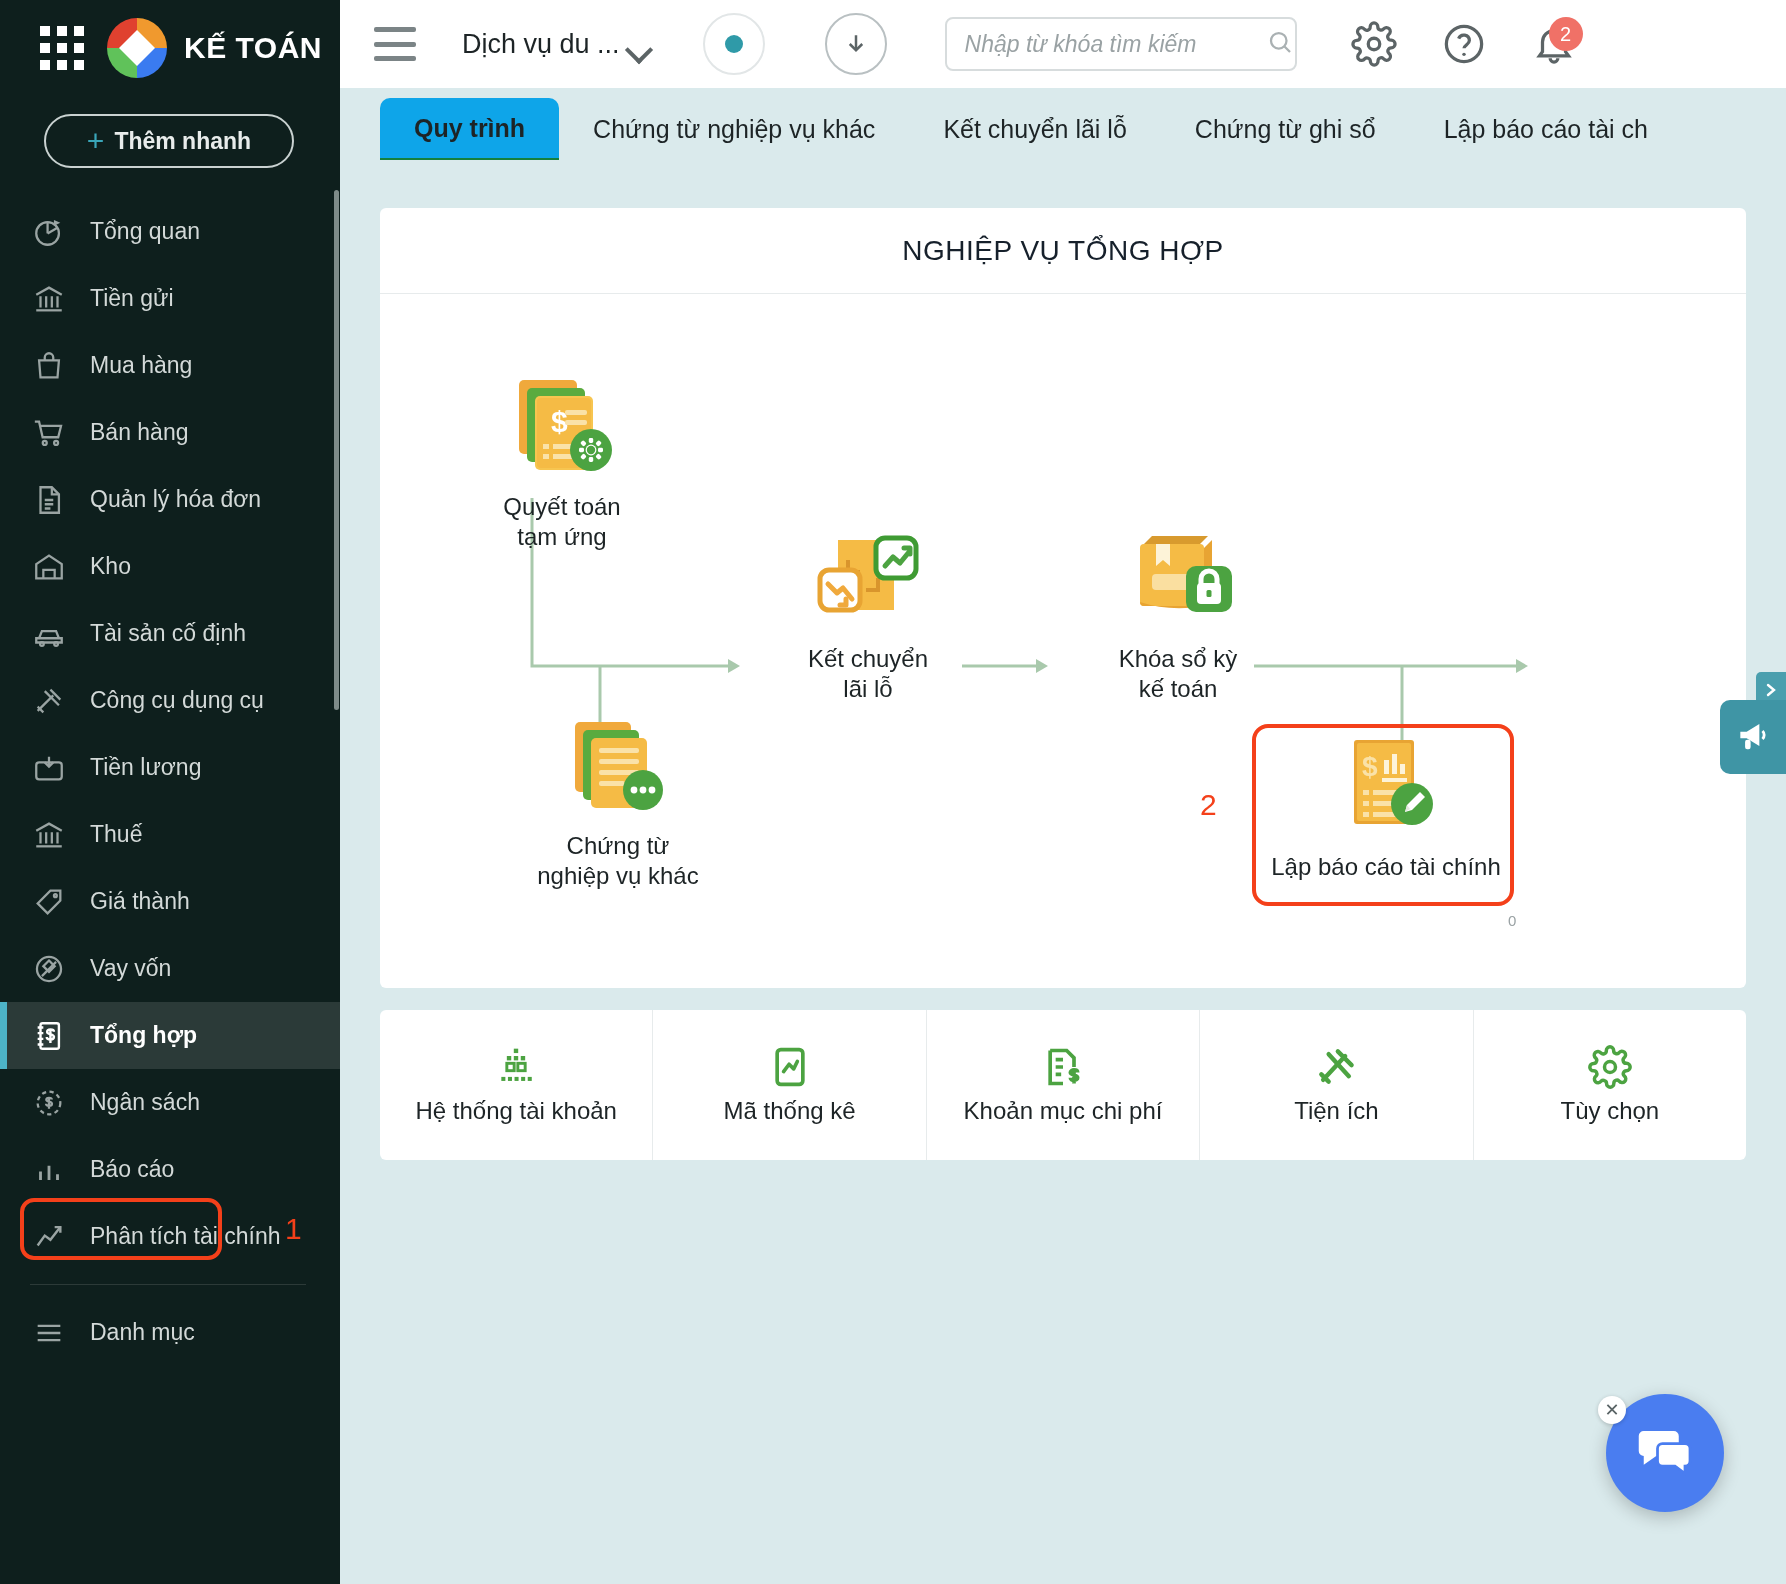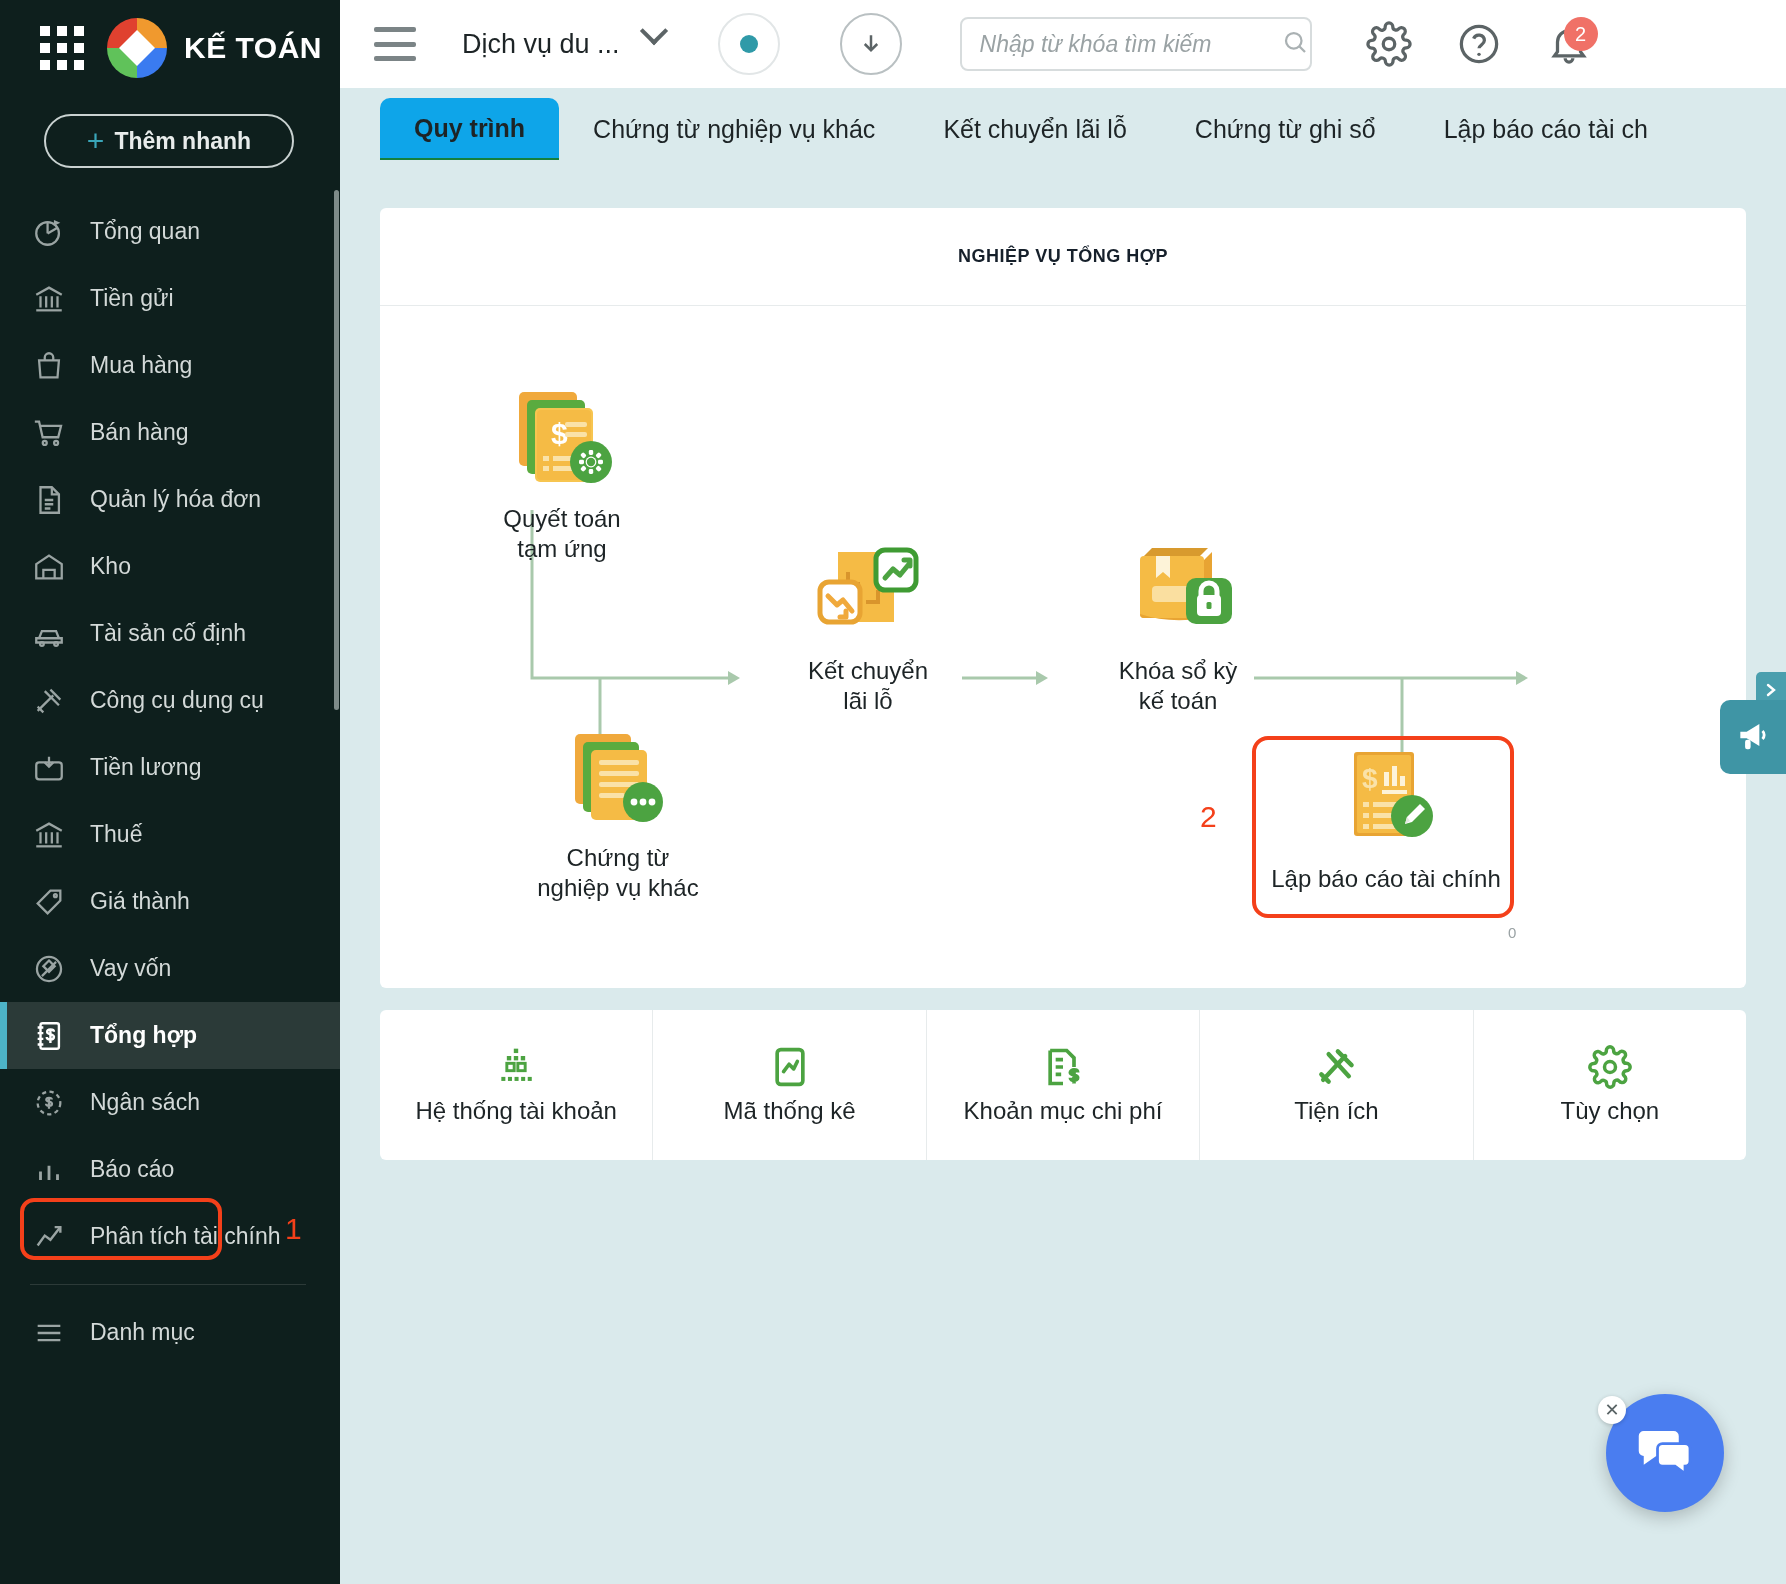--- a/index.html
+++ b/index.html
@@ -68,21 +68,21 @@
 
   
   .main { flex: 1; height: 100%; position: relative; background: #daeaec; overflow: hidden; }
   .topbar {
     height: 88px; background: #ffffff; display: flex; align-items: center;
     padding: 0 28px 0 34px; gap: 0;
   }
   .hamburger { width: 42px; height: 34px; display:flex; flex-direction:column; justify-content:space-between; cursor:pointer; }
   .hamburger i { height: 5px; background: #7b8486; border-radius: 2px; display:block; }
   .org-sel {
-    display:flex; align-items:flex-start; gap: 24px; margin-left: 46px; cursor:pointer;
+    display:flex; align-items:flex-end; gap: 9px; margin-left: 46px; cursor:pointer;
   }
   .org-name { font-size: 27px; color: #1d2426; white-space: nowrap; }
   .chev { width: 20px; height: 20px; border-right: 4px solid #5c6466; border-bottom: 4px solid #5c6466; transform: rotate(45deg); margin-top:-8px;}
   .round-btn {
     width: 62px; height: 62px; border-radius: 50%; border: 2px solid #e2e6e7;
     display:flex; align-items:center; justify-content:center; cursor:pointer; background:#fff;
   }
   .teal-dot { width: 18px; height: 18px; border-radius: 50%; background:#2f9aa8; }
   .dl-btn { margin-left: 60px; }
   .search-box {
@@ -121,22 +121,22 @@
     border-bottom: 2px solid #15803d;
   }
 
   
   .content { padding: 0 40px; height: calc(100% - 160px); position: relative; }
   .panel {
     margin-top: 48px; background: #ffffff; border-radius: 6px;
     height: 780px; position: relative; overflow: hidden;
   }
   .panel-title {
-    height: 98px; display:flex; align-items:center; justify-content:center;
-    font-size: 18px; font-weight: 700; color: #16202b; letter-spacing: .5px;
+    height: 86px; display:flex; align-items:center; justify-content:center;
+    font-size: 28px; font-weight: 400; color: #16202b; letter-spacing: .5px;
     border-bottom: 1px solid #e7ebec;
   }
   .flow { position: relative; width: 100%; height: 694px; }
   .node { position: absolute; text-align: center; cursor: pointer; }
   .node .label { font-size: 24px; color: #1d2426; line-height: 1.25; margin-top: 14px; white-space: pre-line; }
   .node-hl {
     position: absolute; border: 4px solid #f4401a; border-radius: 16px;
   }
   .zero-mark { position:absolute; font-size: 15px; color:#9aa2a4; }
 

